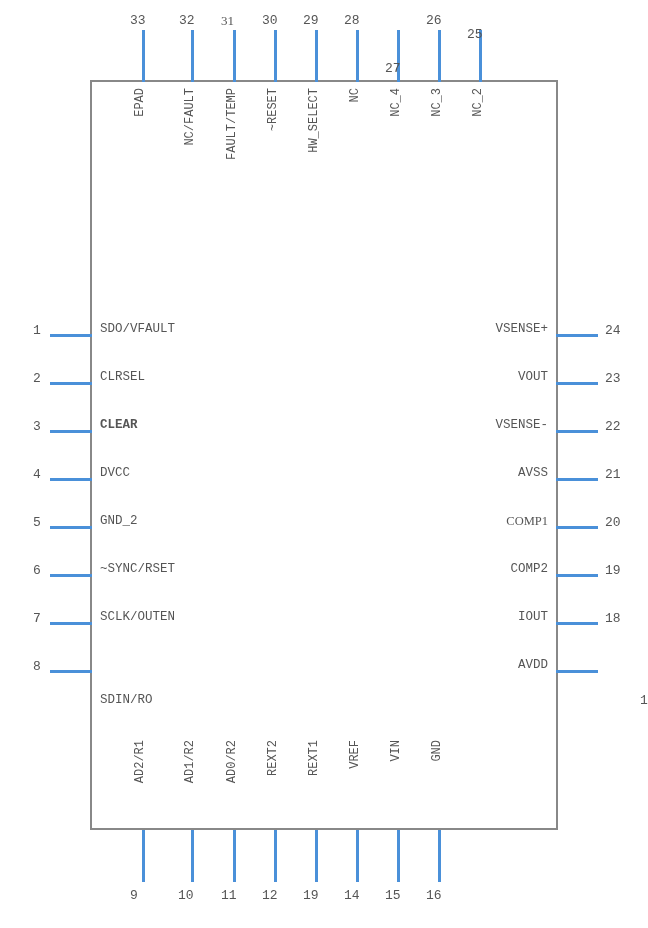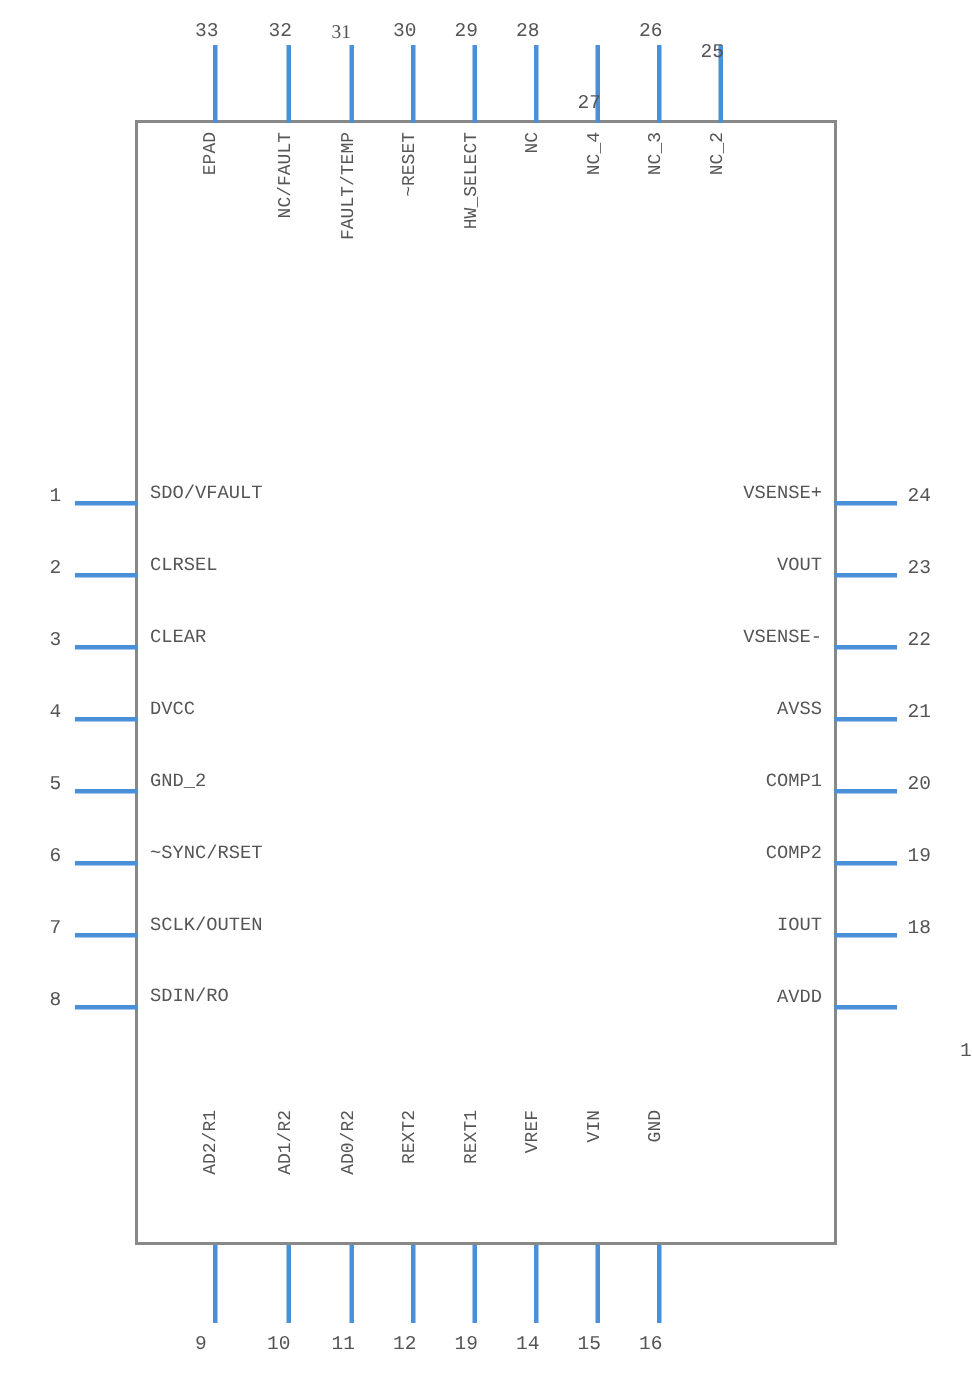--- a/index.html
+++ b/index.html
@@ -105,61 +105,61 @@
   <div style="position:absolute;left:50px;top:334px;width:42px;height:3px;background:#4a90d9;"></div>
   <div class="pin-number" style="left:33px;top:323px;">1</div>
   <div class="pin-label" style="left:100px;top:322px;">SDO/VFAULT</div>
 
   <div style="position:absolute;left:50px;top:382px;width:42px;height:3px;background:#4a90d9;"></div>
   <div class="pin-number" style="left:33px;top:371px;">2</div>
   <div class="pin-label" style="left:100px;top:370px;">CLRSEL</div>
 
   <div style="position:absolute;left:50px;top:430px;width:42px;height:3px;background:#4a90d9;"></div>
   <div class="pin-number" style="left:33px;top:419px;">3</div>
-  <div class="pin-label" style="left:100px;top:418px;">CLEAR</div>
+  <div class="pin-label" style="left:100px;top:418px;font-weight:bold;">CLEAR</div>
 
   <div style="position:absolute;left:50px;top:478px;width:42px;height:3px;background:#4a90d9;"></div>
   <div class="pin-number" style="left:33px;top:467px;">4</div>
   <div class="pin-label" style="left:100px;top:466px;">DVCC</div>
 
   <div style="position:absolute;left:50px;top:526px;width:42px;height:3px;background:#4a90d9;"></div>
   <div class="pin-number" style="left:33px;top:515px;">5</div>
   <div class="pin-label" style="left:100px;top:514px;">GND_2</div>
 
   <div style="position:absolute;left:50px;top:574px;width:42px;height:3px;background:#4a90d9;"></div>
   <div class="pin-number" style="left:33px;top:563px;">6</div>
   <div class="pin-label" style="left:100px;top:562px;">~SYNC/RSET</div>
 
   <div style="position:absolute;left:50px;top:622px;width:42px;height:3px;background:#4a90d9;"></div>
   <div class="pin-number" style="left:33px;top:611px;">7</div>
   <div class="pin-label" style="left:100px;top:610px;">SCLK/OUTEN</div>
 
   <div style="position:absolute;left:50px;top:670px;width:42px;height:3px;background:#4a90d9;"></div>
   <div class="pin-number" style="left:33px;top:659px;">8</div>
-  <div class="pin-label" style="left:100px;top:657px;">SDIN/RO</div>
+  <div class="pin-label" style="left:100px;top:693px;">SDIN/RO</div>
 
   <div style="position:absolute;left:556px;top:334px;width:42px;height:3px;background:#4a90d9;"></div>
   <div class="pin-number" style="left:605px;top:323px;">24</div>
   <div class="pin-label" style="right:100px;top:322px;text-align:right;left:auto;position:absolute;right:100px;">VSENSE+</div>
 
   <div style="position:absolute;left:556px;top:382px;width:42px;height:3px;background:#4a90d9;"></div>
   <div class="pin-number" style="left:605px;top:371px;">23</div>
   <div class="pin-label" style="position:absolute;right:100px;top:370px;text-align:center;">VOUT</div>
 
   <div style="position:absolute;left:556px;top:430px;width:42px;height:3px;background:#4a90d9;"></div>
   <div class="pin-number" style="left:605px;top:419px;">22</div>
   <div class="pin-label" style="position:absolute;right:100px;top:418px;text-align:right;">VSENSE-</div>
 
   <div style="position:absolute;left:556px;top:478px;width:42px;height:3px;background:#4a90d9;"></div>
   <div class="pin-number" style="left:605px;top:467px;">21</div>
   <div class="pin-label" style="position:absolute;right:100px;top:466px;text-align:right;">AVSS</div>
 
   <div style="position:absolute;left:556px;top:526px;width:42px;height:3px;background:#4a90d9;"></div>
   <div class="pin-number" style="left:605px;top:515px;">20</div>
-  <div class="pin-label" style="position:absolute;right:100px;top:514px;text-align:right;">COMP1</div>
+  <div class="pin-label" style="position:absolute;right:100px;top:514px;text-align:right;font-family:Liberation Serif, serif;">COMP1</div>
 
   <div style="position:absolute;left:556px;top:574px;width:42px;height:3px;background:#4a90d9;"></div>
   <div class="pin-number" style="left:605px;top:563px;">19</div>
   <div class="pin-label" style="position:absolute;right:100px;top:562px;text-align:right;">COMP2</div>
 
   <div style="position:absolute;left:556px;top:622px;width:42px;height:3px;background:#4a90d9;"></div>
   <div class="pin-number" style="left:605px;top:611px;">18</div>
   <div class="pin-label" style="position:absolute;right:100px;top:610px;text-align:right;">IOUT</div>
 
   <div style="position:absolute;left:556px;top:670px;width:42px;height:3px;background:#4a90d9;"></div>

